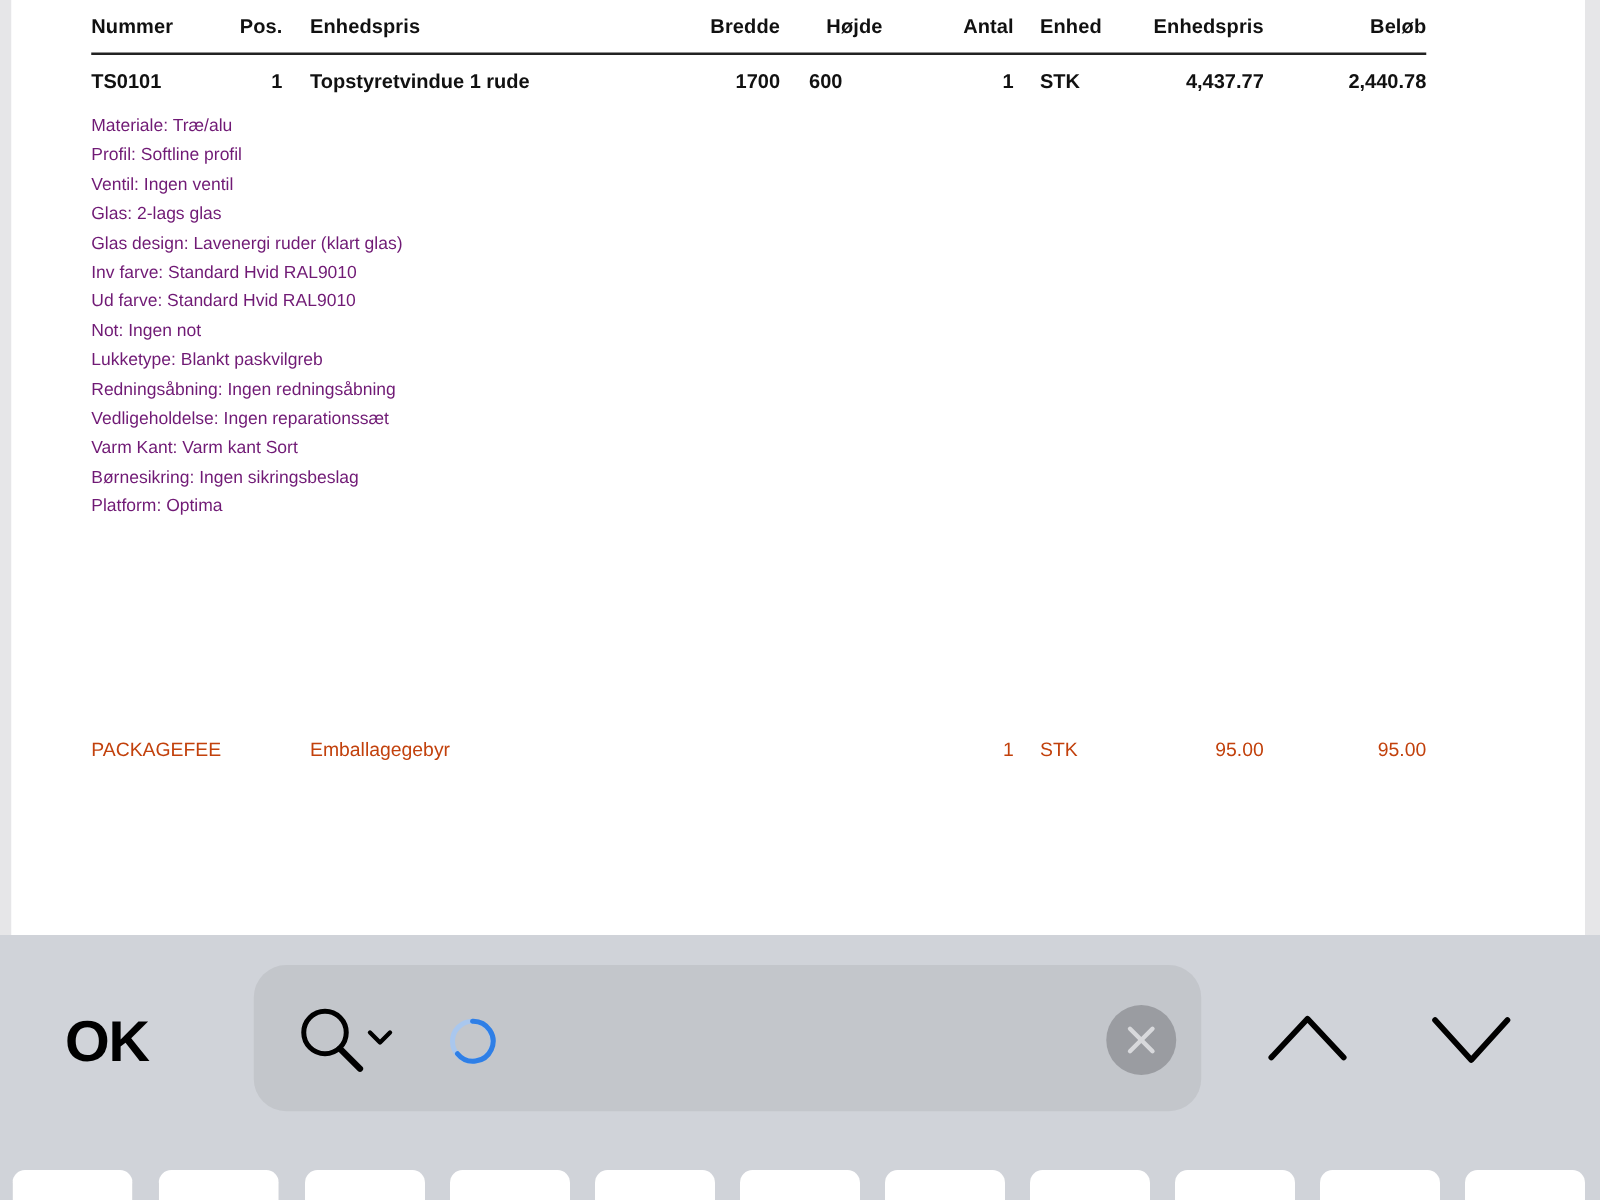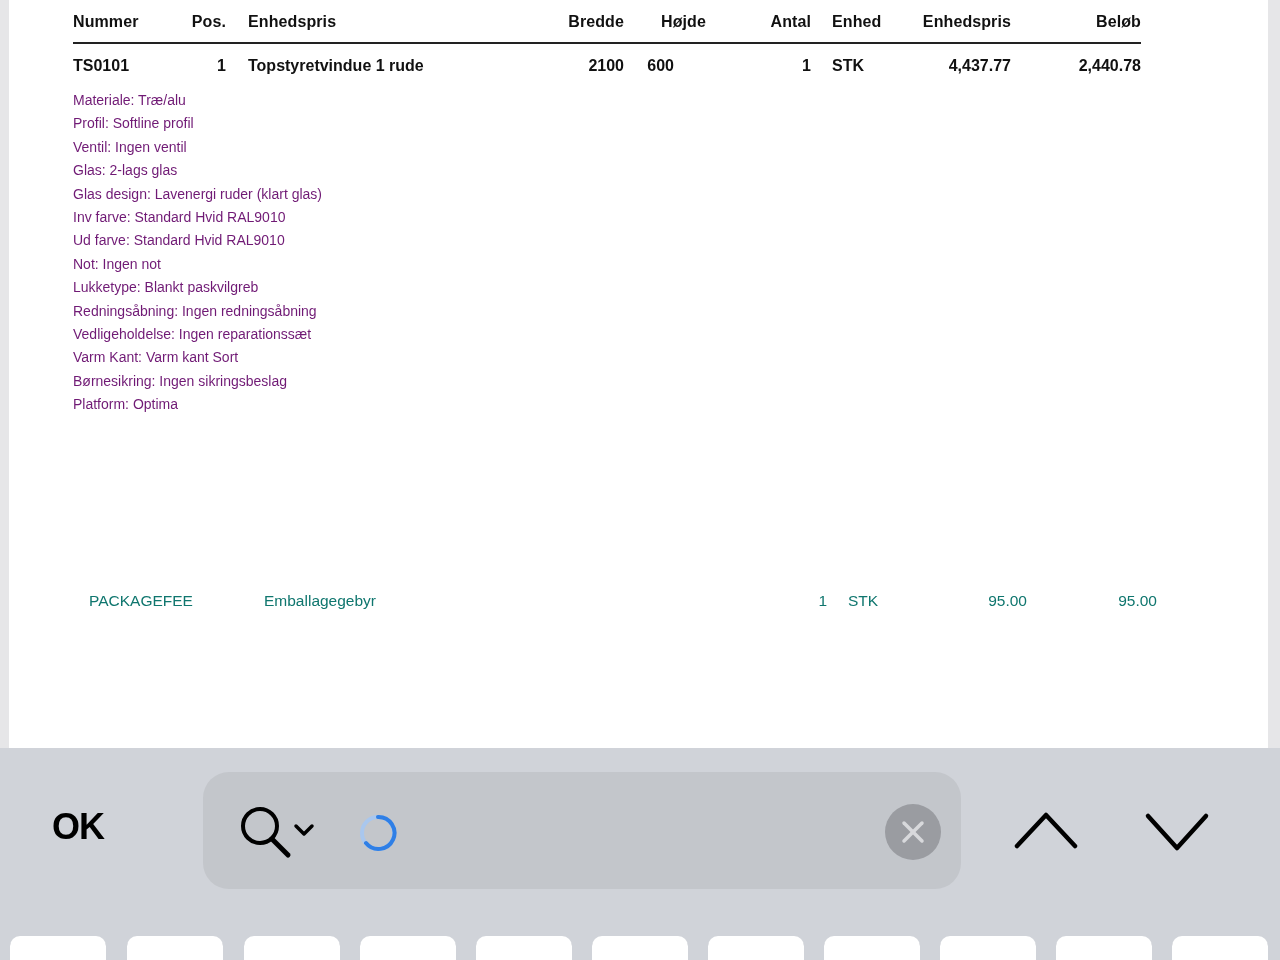--- a/index.html
+++ b/index.html
@@ -15,28 +15,28 @@
     }
     .col { position: absolute; white-space: nowrap; }
     .hdr { top: 13px; font-size: 16px; font-weight: bold; letter-spacing: 0.1px; }
     .hdr-line {
       position: absolute; left: 64px; top: 42px; width: 1068px; height: 2px; background: #222;
     }
     .r1 { top: 57px; font-size: 16px; font-weight: bold; }
     .right { text-align: right; }
     .desc-list { position: absolute; left: 64px; top: 89px; }
     .desc-line { font-size: 14px; line-height: 23.4px; color: #701a75; white-space: nowrap; }
-    .r2 { top: 592px; font-size: 15.5px; font-weight: normal; color: #0f766e; margin-left: 16px; }
+    .r2 { top: 592px; font-size: 15.5px; font-weight: normal; color: #c2410c; }
 
     .findbar {
       position: absolute; left: 0; top: 748px; width: 1280px; height: 212px;
       background: #d0d3d9;
     }
     .ok-btn {
-      position: absolute; left: 52px; top: 806px; font-size: 36px; font-weight: bold;
+      position: absolute; left: 52px; top: 806px; font-size: 46px; font-weight: bold;
       letter-spacing: -1px; cursor: pointer; color: #000;
     }
     .search-field {
       position: absolute; left: 203px; top: 772px; width: 758px; height: 117px;
       background: #c3c6cb; border-radius: 26px;
     }
     .search-icon { position: absolute; left: 238px; top: 804px; }
     .spinner { position: absolute; left: 358px; top: 813px; }
     .clear-btn {
       position: absolute; left: 885px; top: 804px; width: 56px; height: 56px;
@@ -63,21 +63,21 @@
   <div class="col hdr right" style="left:730px;width:72px">Antal</div>
   <div class="col hdr" style="left:823px">Enhed</div>
   <div class="col hdr right" style="left:880px;width:122px">Enhedspris</div>
   <div class="col hdr right" style="left:1030px;width:102px">Beløb</div>
   <div class="hdr-line"></div>
 
   <div>
     <div class="col r1" style="left:64px">TS0101</div>
     <div class="col r1 right" style="left:170px;width:47px">1</div>
     <div class="col r1" style="left:239px">Topstyretvindue 1 rude</div>
-    <div class="col r1 right" style="left:540px;width:75px">2100</div>
+    <div class="col r1 right" style="left:540px;width:75px">1700</div>
     <div class="col r1 right" style="left:598px;width:67px">600</div>
     <div class="col r1 right" style="left:730px;width:72px">1</div>
     <div class="col r1" style="left:823px">STK</div>
     <div class="col r1 right" style="left:880px;width:122px">4,437.77</div>
     <div class="col r1 right" style="left:1030px;width:102px">2,440.78</div>
 
     <div class="desc-list">
       <div class="desc-line">Materiale: Træ/alu</div>
       <div class="desc-line">Profil: Softline profil</div>
       <div class="desc-line">Ventil: Ingen ventil</div>

